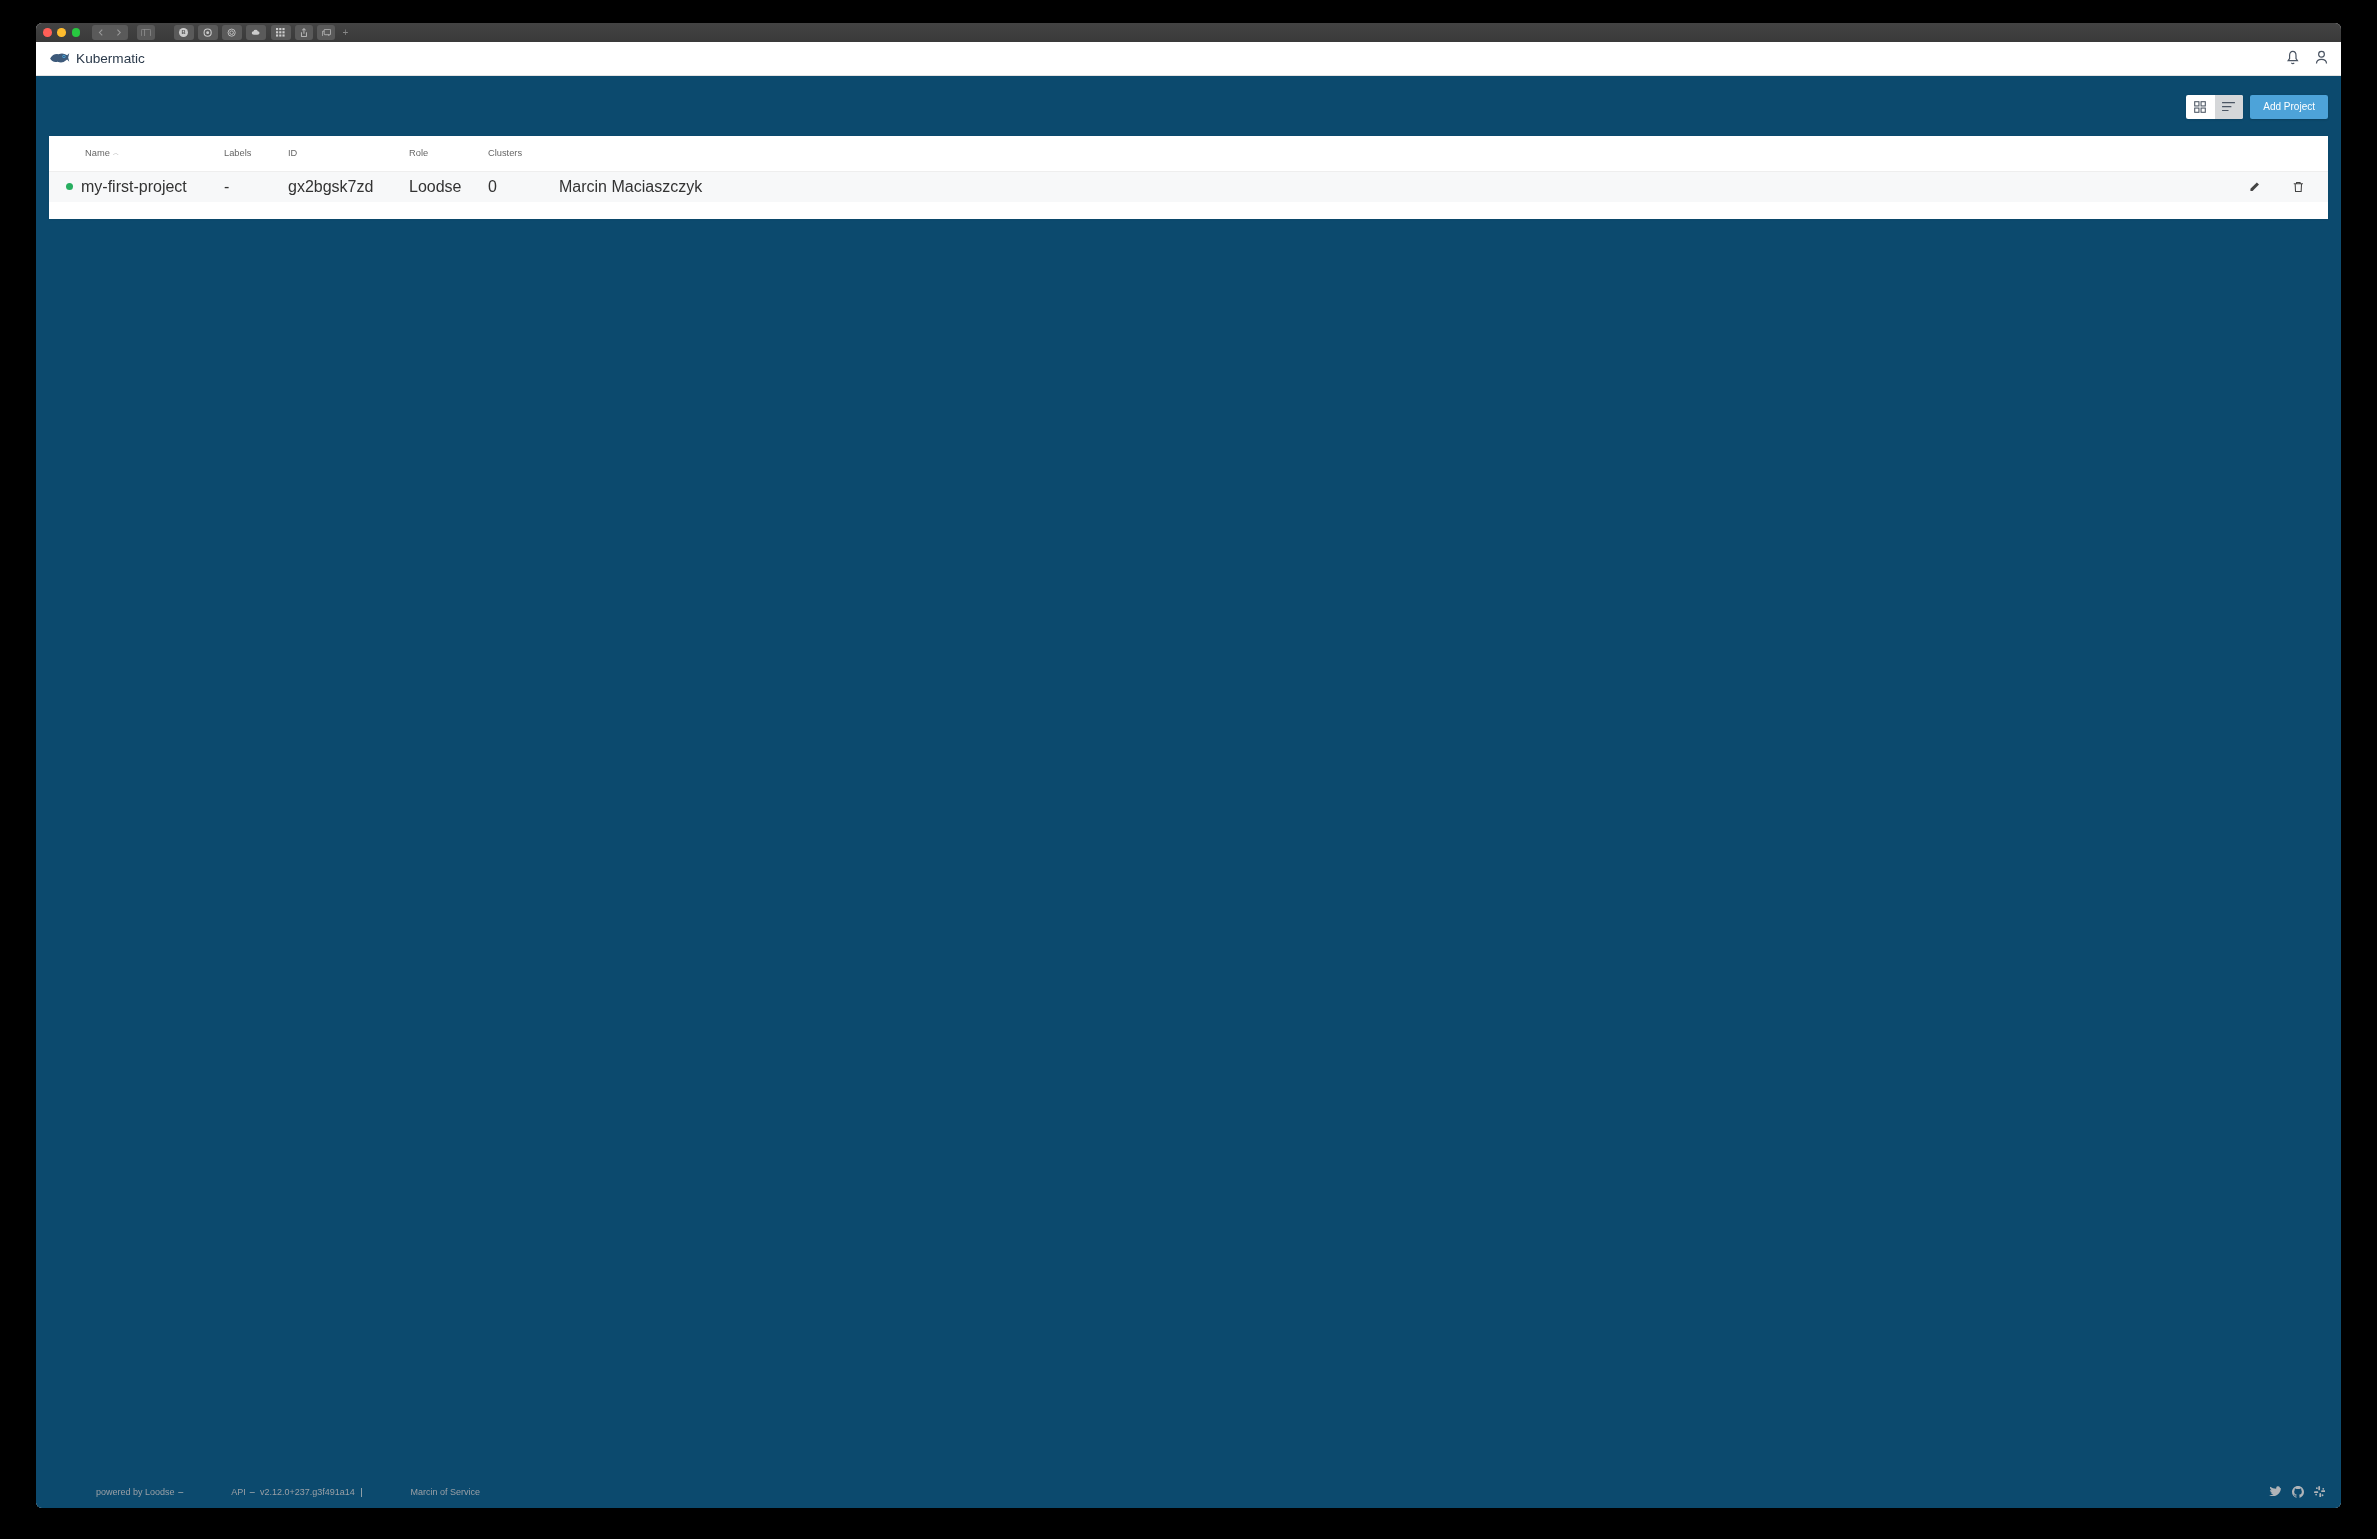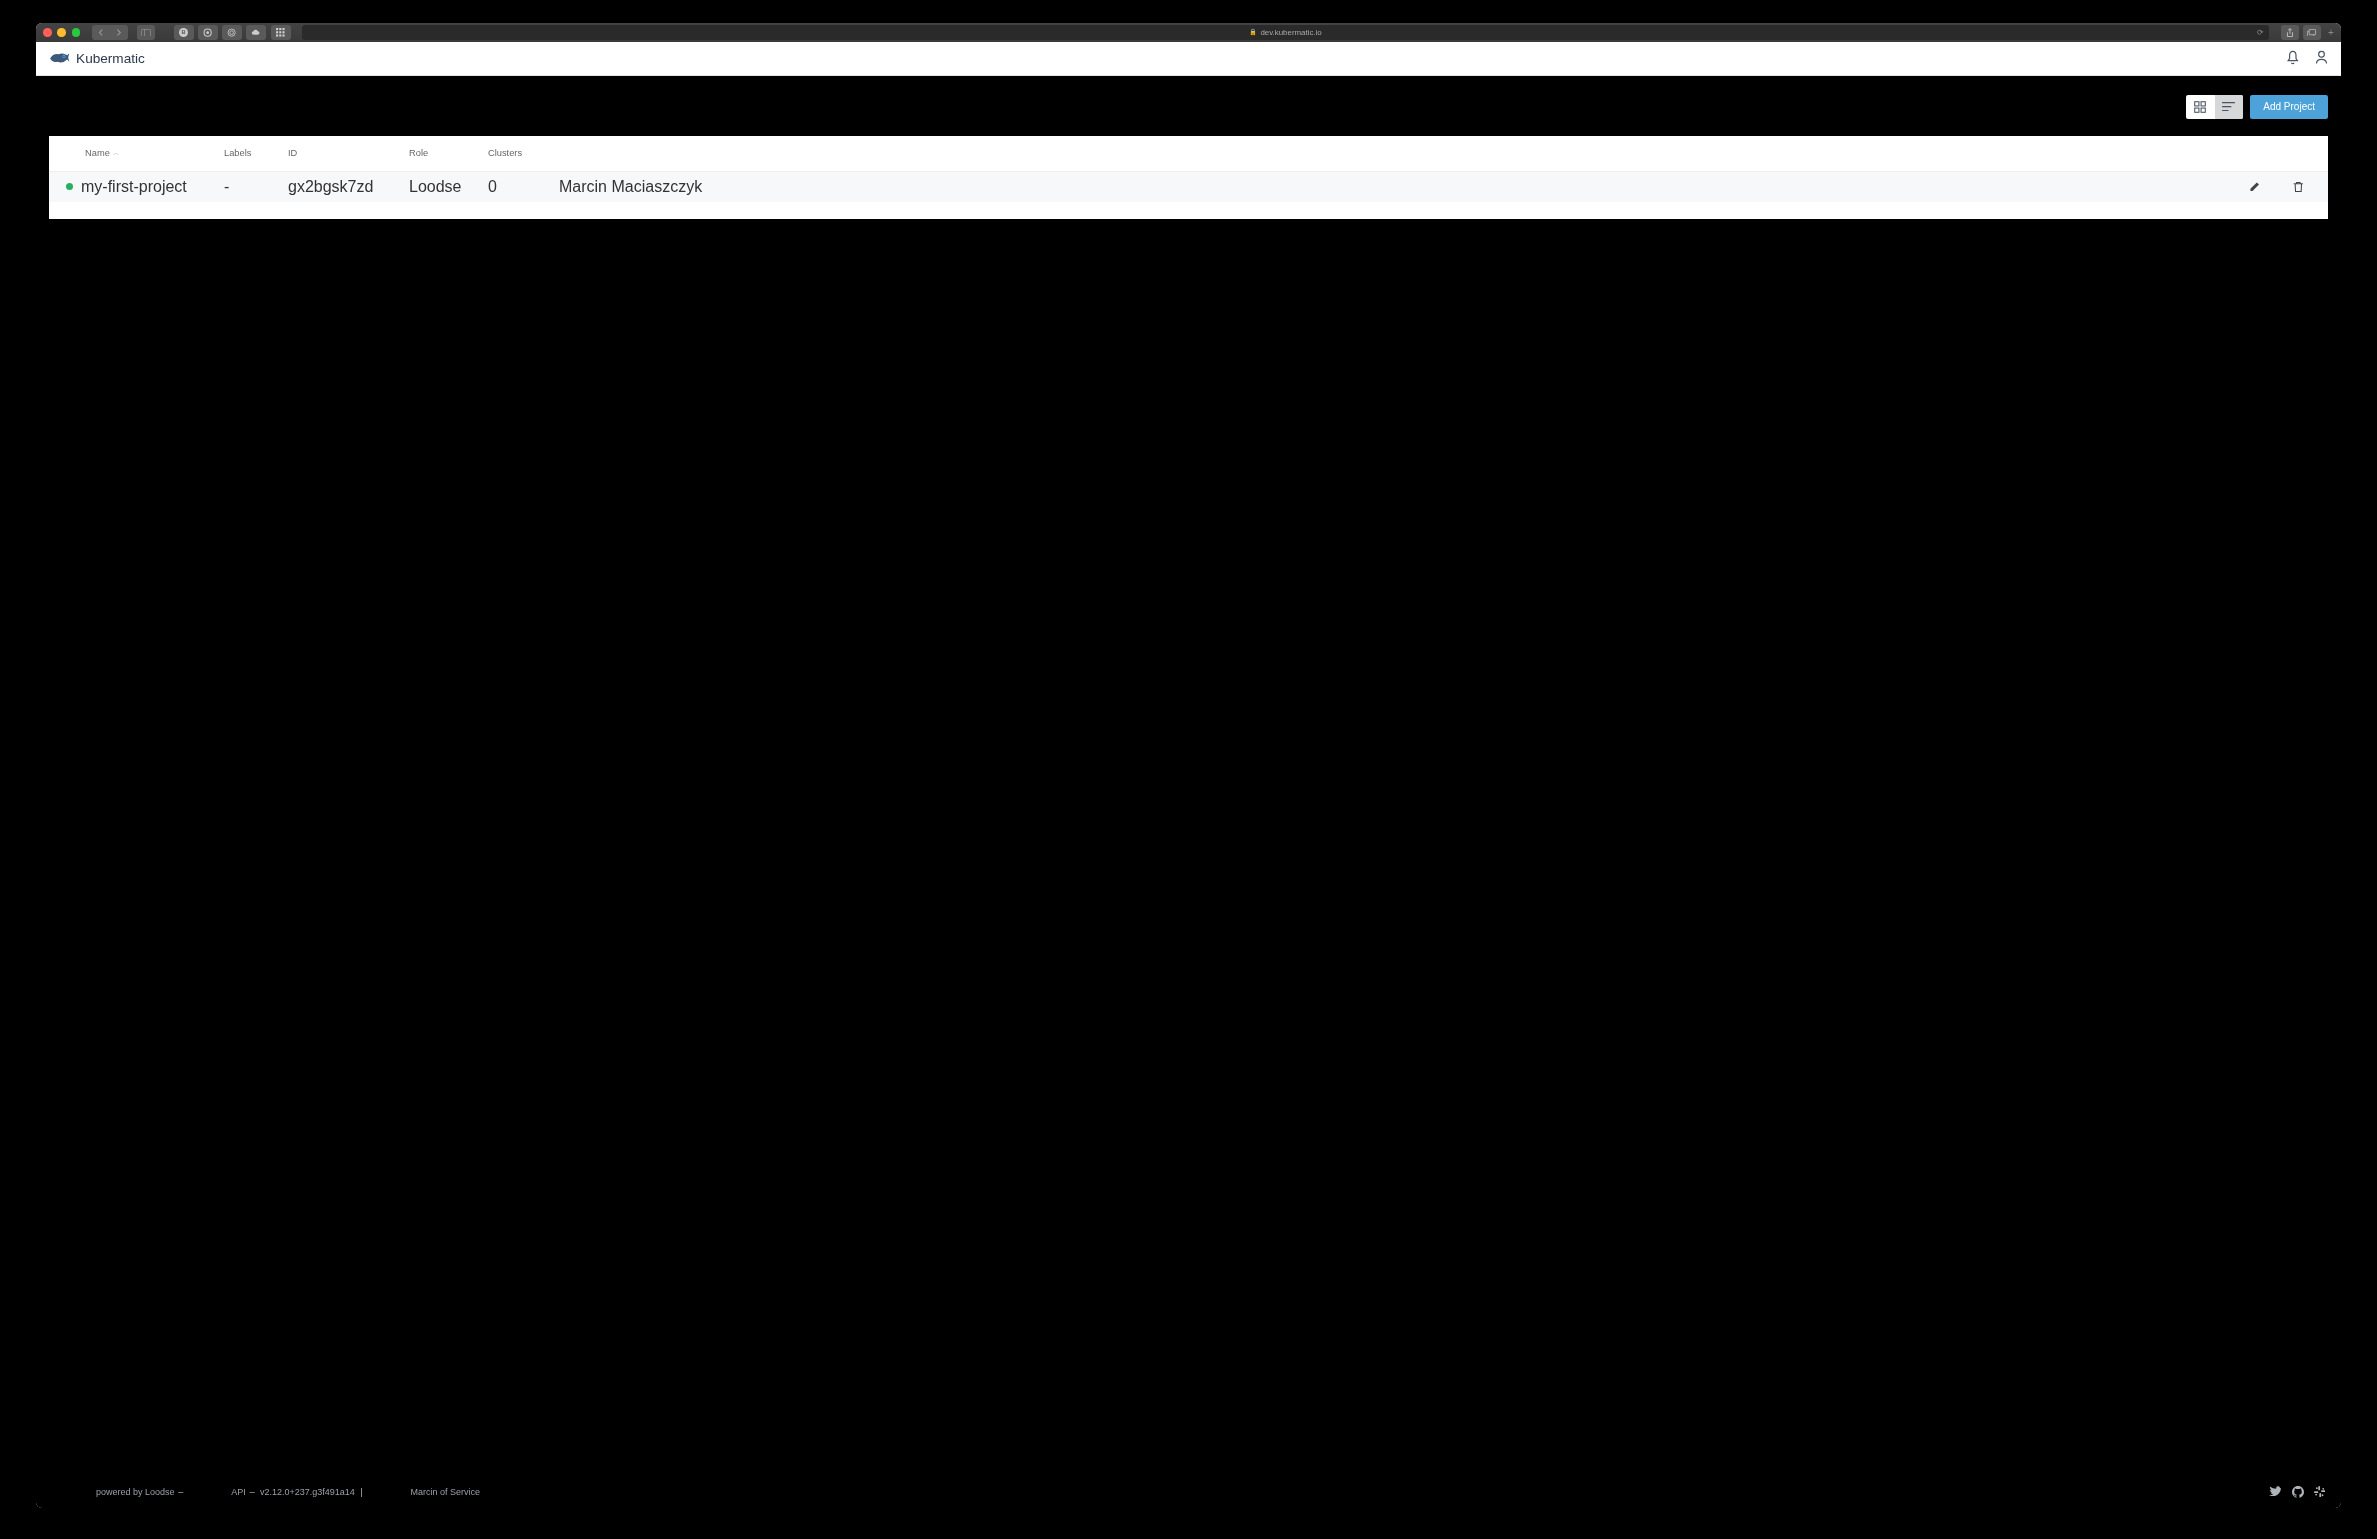--- a/index.html
+++ b/index.html
@@ -84,21 +84,21 @@
     .url-bar .reload { position: absolute; right: 5.7px; font-size: 7.9px; color: #888; }
 
     .right-btns { display: flex; gap: 4.3px; align-items: center; }
     .tab-plus { color: #888; font-size: 10px; margin-left: 2.9px; }
     
     
     .app {
       flex: 1;
       display: flex;
       flex-direction: column;
-      background: #000000;
+      background: #0c4a6e;
     }
     
     .app-header {
       height: 34px;
       background: #fff;
       border-bottom: 0.7px solid #e4e4e4;
       display: flex;
       align-items: center;
       padding: 0 13px;
       justify-content: space-between;
@@ -272,25 +272,20 @@
             <rect x="0" y="4.5" width="3" height="3" fill="#ccc"></rect>
             <rect x="4.5" y="4.5" width="3" height="3" fill="#ccc"></rect>
             <rect x="9" y="4.5" width="3" height="3" fill="#ccc"></rect>
             <rect x="0" y="9" width="3" height="3" fill="#ccc"></rect>
             <rect x="4.5" y="9" width="3" height="3" fill="#ccc"></rect>
             <rect x="9" y="9" width="3" height="3" fill="#ccc"></rect>
           </svg>
         </div>
     </div>
 
-    <div class="url-bar">
-      <span class="lock">🔒</span>
-      <span>dev.kubermatic.io</span>
-      <span class="reload">⟳</span>
-    </div>
 
     <div class="right-btns">
       <div class="nav-btn">
         <svg width="7.9" height="9.3" viewBox="0 0 11 13">
             <path d="M5.5 1 L5.5 8 M3 3 L5.5 1 L8 3 M2 6 L2 12 L9 12 L9 6" stroke="#ccc" stroke-width="1.2" fill="none"></path>
           </svg>
       </div>
       <div class="nav-btn">
         <svg width="9.3" height="7.9" viewBox="0 0 13 11">
             <rect x="0.5" y="3" width="9" height="7.5" rx="1" stroke="#ccc" fill="none"></rect>

